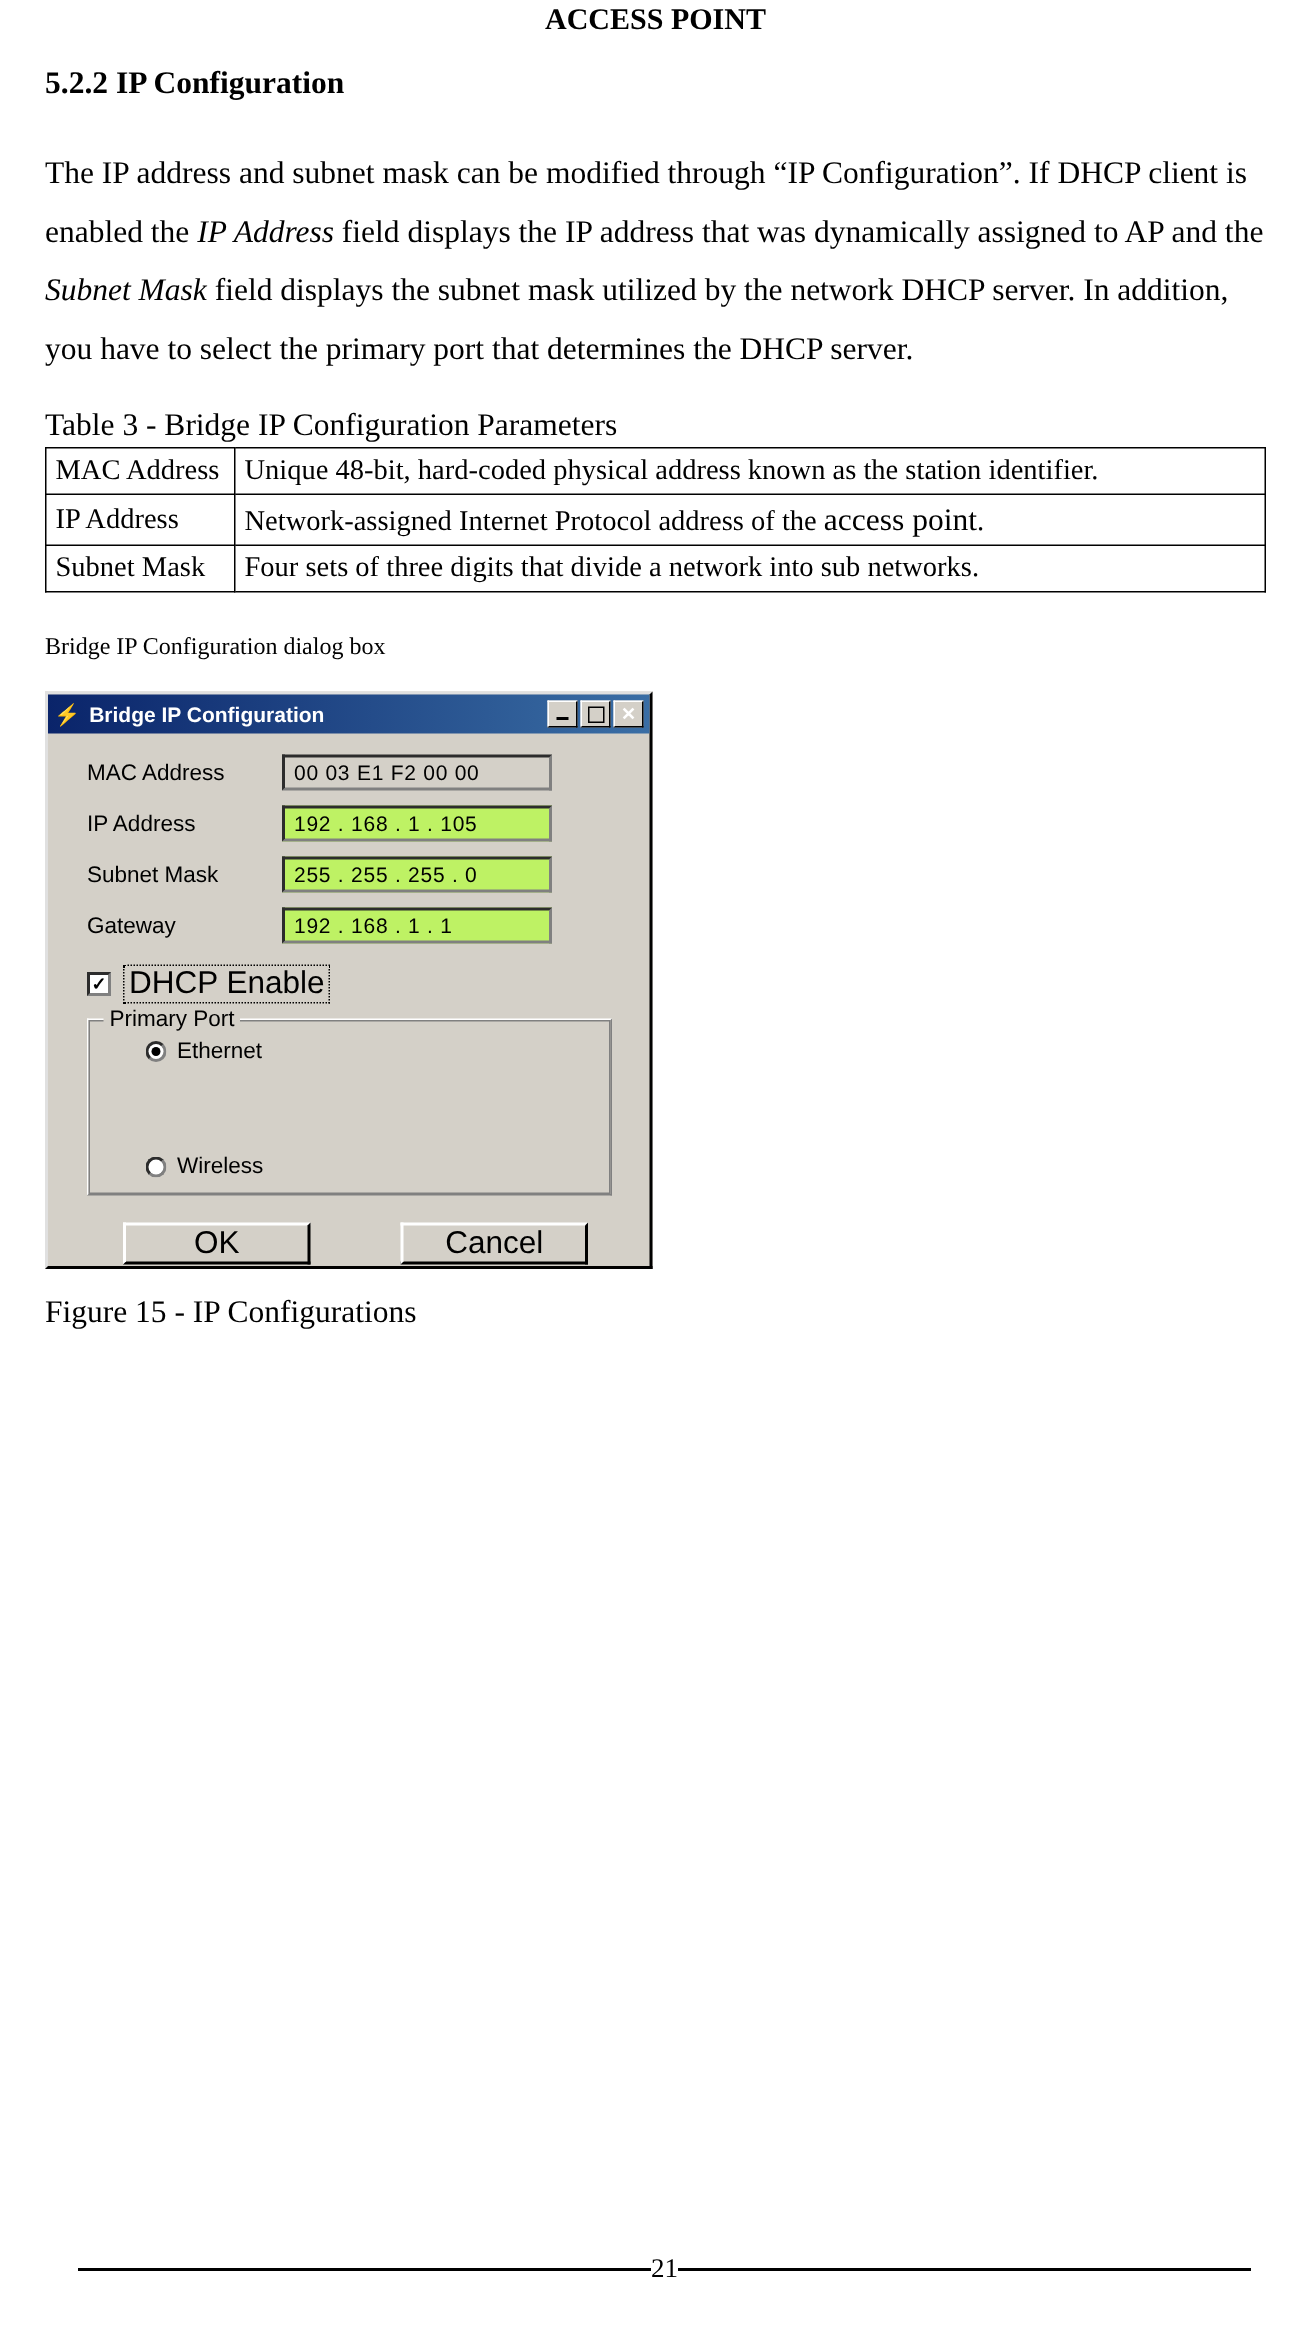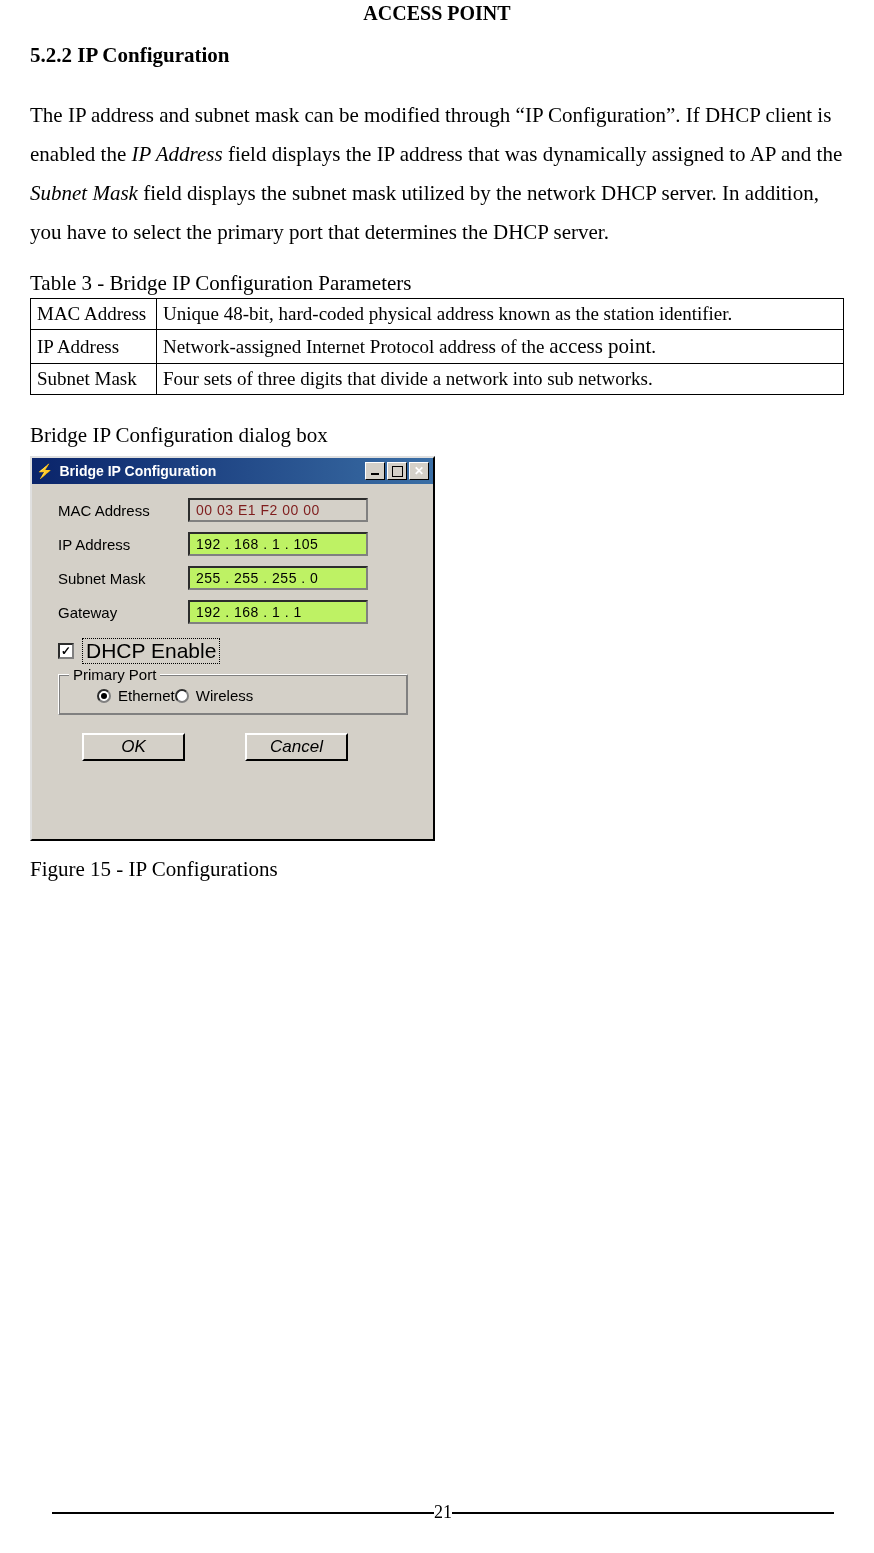--- a/index.html
+++ b/index.html
@@ -40,22 +40,22 @@
       font-size: 19px;
     }
     table.params td {
       border: 1px solid #000;
       padding: 4px 6px;
       vertical-align: middle;
       height: 30px;
     }
     table.params td.col-param { width: 126px; }
     .dialog-caption-top {
-      font-size: 21px;
-      margin: 28px 0 8px 0;
+      font-size: 16px;
+      margin: 28px 0 20px 0;
     }
     
     .win-dialog {
       width: 405px;
       height: 385px;
       background: #d4d0c8;
       border: 2px solid #000;
       border-top-color: #e0e0e0;
       border-left-color: #e0e0e0;
       font-family: Tahoma, Arial, sans-serif;
@@ -97,21 +97,21 @@
       background: #bef264;
       border: 2px inset #808080;
       font-family: Tahoma, Arial, sans-serif;
       font-size: 14px;
       text-align: left;
       padding: 2px 6px;
       letter-spacing: 0.5px;
     }
     .field-input.disabled {
       background: #d4d0c8;
-      color: #7f1d1d;
+      color: #000000;
     }
     .chk-row { margin: 14px 0 10px 0; display: flex; align-items: center;}
     .chk-box {
       width: 16px; height: 16px;
       background: #fff;
       border: 2px inset #808080;
       display: inline-flex;
       align-items: center; justify-content: center;
       font-size: 12px; font-weight: bold;
       margin-right: 8px;
@@ -132,48 +132,47 @@
       margin-bottom: 18px;
       width: 350px;
     }
     .group-box .legend {
       position: absolute;
       top: -9px; left: 10px;
       background: #d4d0c8;
       padding: 0 4px;
       font-size: 15px;
     }
-    .radio-row { display: flex; padding-left: 24px;}
+    .radio-row { display: flex; gap: 60px; padding-left: 24px; flex-direction: column;}
     .radio-opt { display: inline-flex; align-items: center; font-size: 15px;}
     .radio-dot {
       width: 14px; height: 14px;
       border-radius: 50%;
       background: #fff;
       border: 2px inset #808080;
       margin-right: 7px;
       display: inline-flex;
       align-items: center; justify-content: center;
     }
     .radio-dot.on::after {
       content: "";
       width: 6px; height: 6px;
       background: #000;
       border-radius: 50%;
     }
     .btn-row { display: flex; gap: 60px; padding-left: 24px; margin-top: 6px;}
     .dlg-btn {
-      width: 103px; height: 28px;
+      width: 125px; height: 28px;
       background: #d4d0c8;
       border: 2px outset #fff;
       border-right-color: #404040;
       border-bottom-color: #404040;
-      font-size: 17px;
+      font-size: 21px;
       text-align: center;
       line-height: 24px;
-      font-style: italic;
     }
     .figure-caption {
       font-size: 21px;
       margin-top: 16px;
     }
     .page-footer {
       position: absolute;
       bottom: 30px;
       left: 12px; right: 0;
       display: flex;

